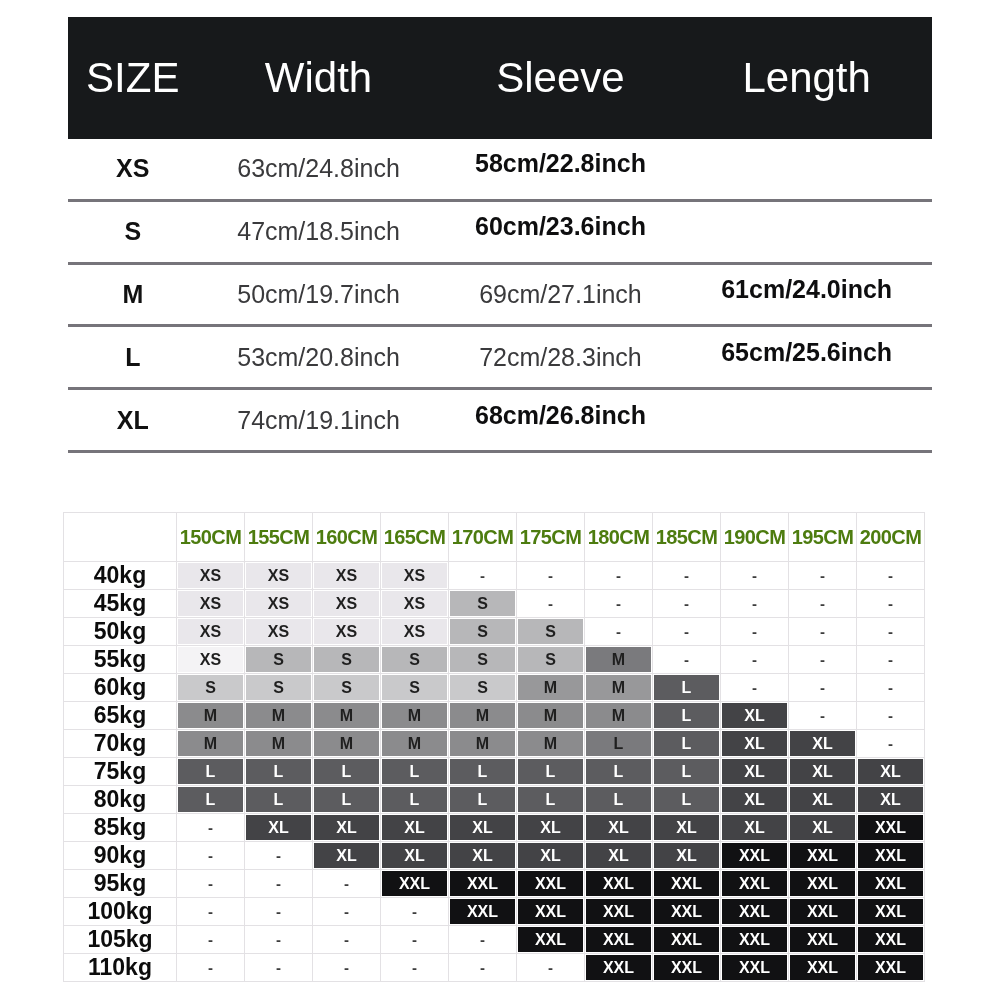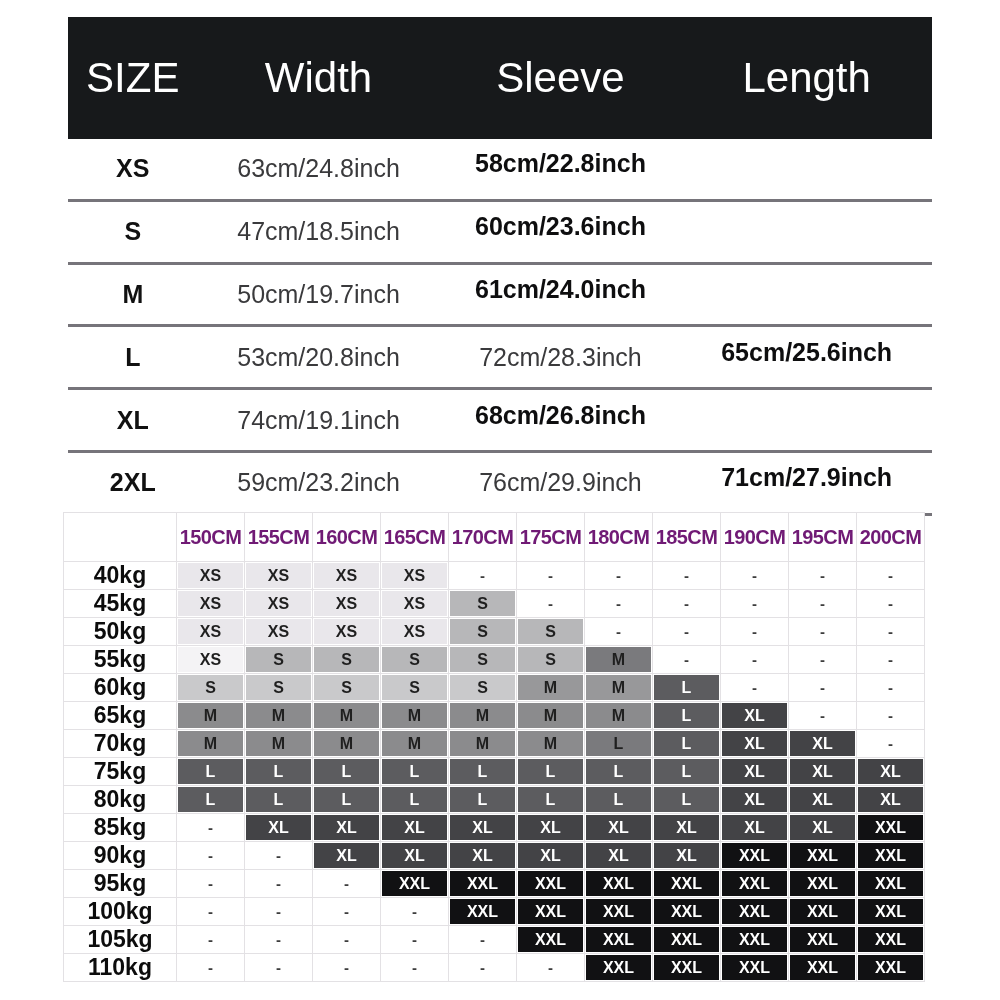--- a/index.html
+++ b/index.html
@@ -26,21 +26,21 @@
   #matrix{
     width:100%;border-collapse:separate;border-spacing:0;table-layout:fixed;
     border-top:1px solid var(--grid,#e3e1e4);border-left:1px solid var(--grid,#e3e1e4);
   }
   #matrix th,#matrix td{
     border-right:1px solid var(--grid,#e3e1e4);border-bottom:1px solid var(--grid,#e3e1e4);
     padding:0;margin:0;
   }
   #matrix thead th{
     height:48px;font-size:20px;font-weight:700;letter-spacing:-0.6px;
-    color:#701a75;text-align:center;vertical-align:middle;background:#fff;
+    color:#4d7c0f;text-align:center;vertical-align:middle;background:#fff;
   }
   #matrix thead th.corner{width:112px;}
   #matrix tbody th.wlab{
     height:27px;font-size:23px;font-weight:700;color:#0c0c0c;
     text-align:center;vertical-align:middle;background:#fff;
   }
   #matrix td{height:27px;position:relative;background:#fff;}
   #matrix .fill{
     position:absolute;top:1px;left:1px;right:1px;bottom:1px;
     display:flex;align-items:center;justify-content:center;
@@ -67,38 +67,33 @@
           <div class="slv">58cm/22.8inch</div>
         </div>
         <div class="spec-row">
           <div class="sz">S</div>
           <div class="val">47cm/18.5inch</div>
           <div class="slv">60cm/23.6inch</div>
         </div>
         <div class="spec-row">
           <div class="sz">M</div>
           <div class="val">50cm/19.7inch</div>
+          <div class="val">69cm/27.1inch</div>
           <div class="slv">61cm/24.0inch</div>
         </div>
         <div class="spec-row">
           <div class="sz">L</div>
           <div class="val">53cm/20.8inch</div>
           <div class="val">72cm/28.3inch</div>
           <div class="slv">65cm/25.6inch</div>
         </div>
         <div class="spec-row">
           <div class="sz">XL</div>
           <div class="val">74cm/19.1inch</div>
           <div class="slv">68cm/26.8inch</div>
-        </div>
-        <div class="spec-row">
-          <div class="sz">2XL</div>
-          <div class="val">59cm/23.2inch</div>
-          <div class="val">76cm/29.9inch</div>
-          <div class="slv">71cm/27.9inch</div>
         </div>
       </div>
   </section>
 
   <section class="matrix-wrap">
     <table id="matrix">
       <thead>
         <tr>
             <th class="corner"></th>
             <th>150CM</th>

